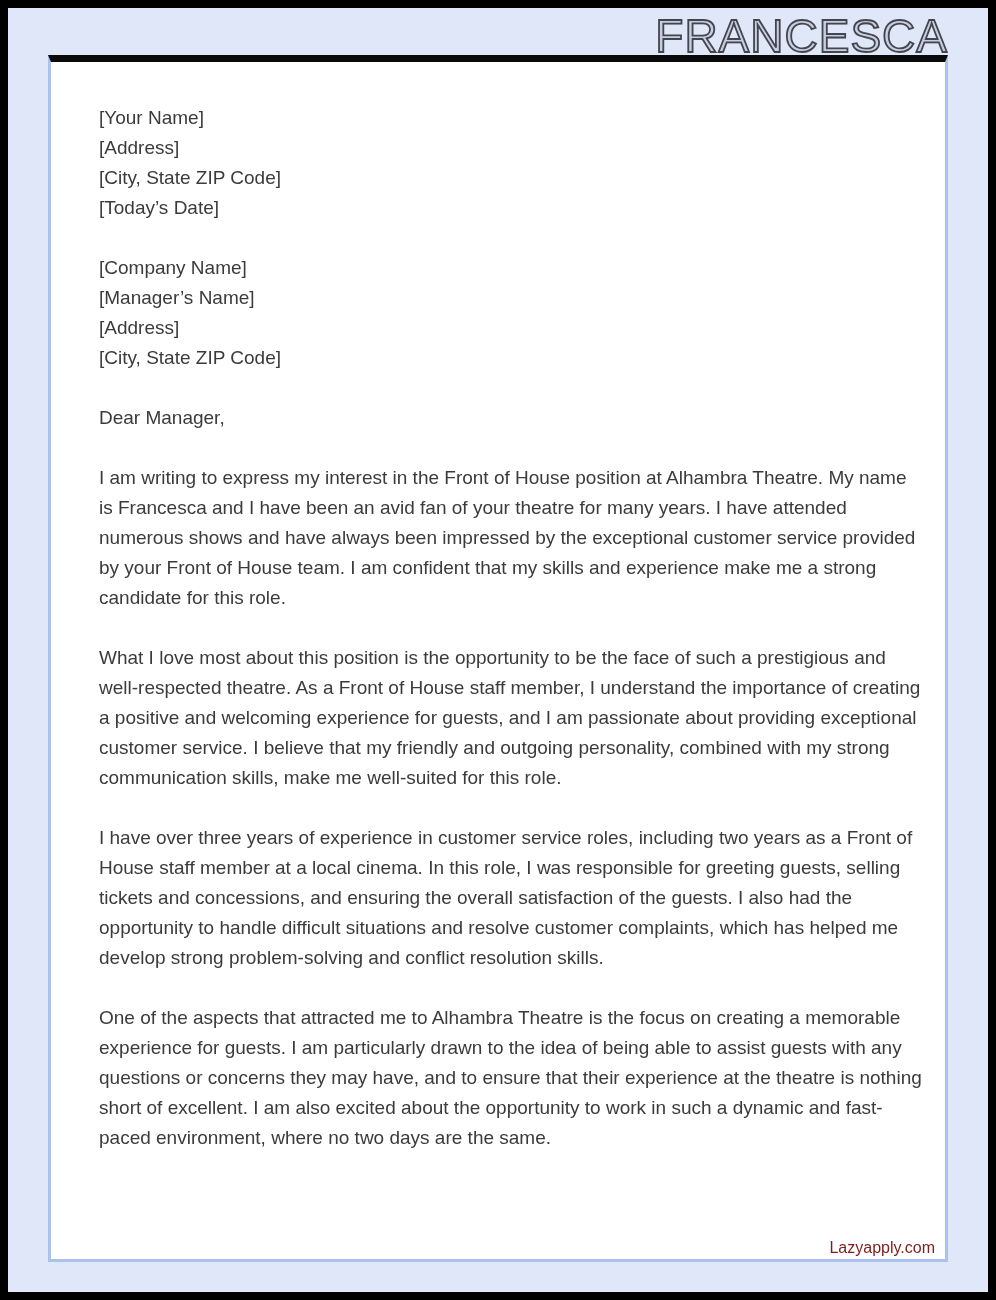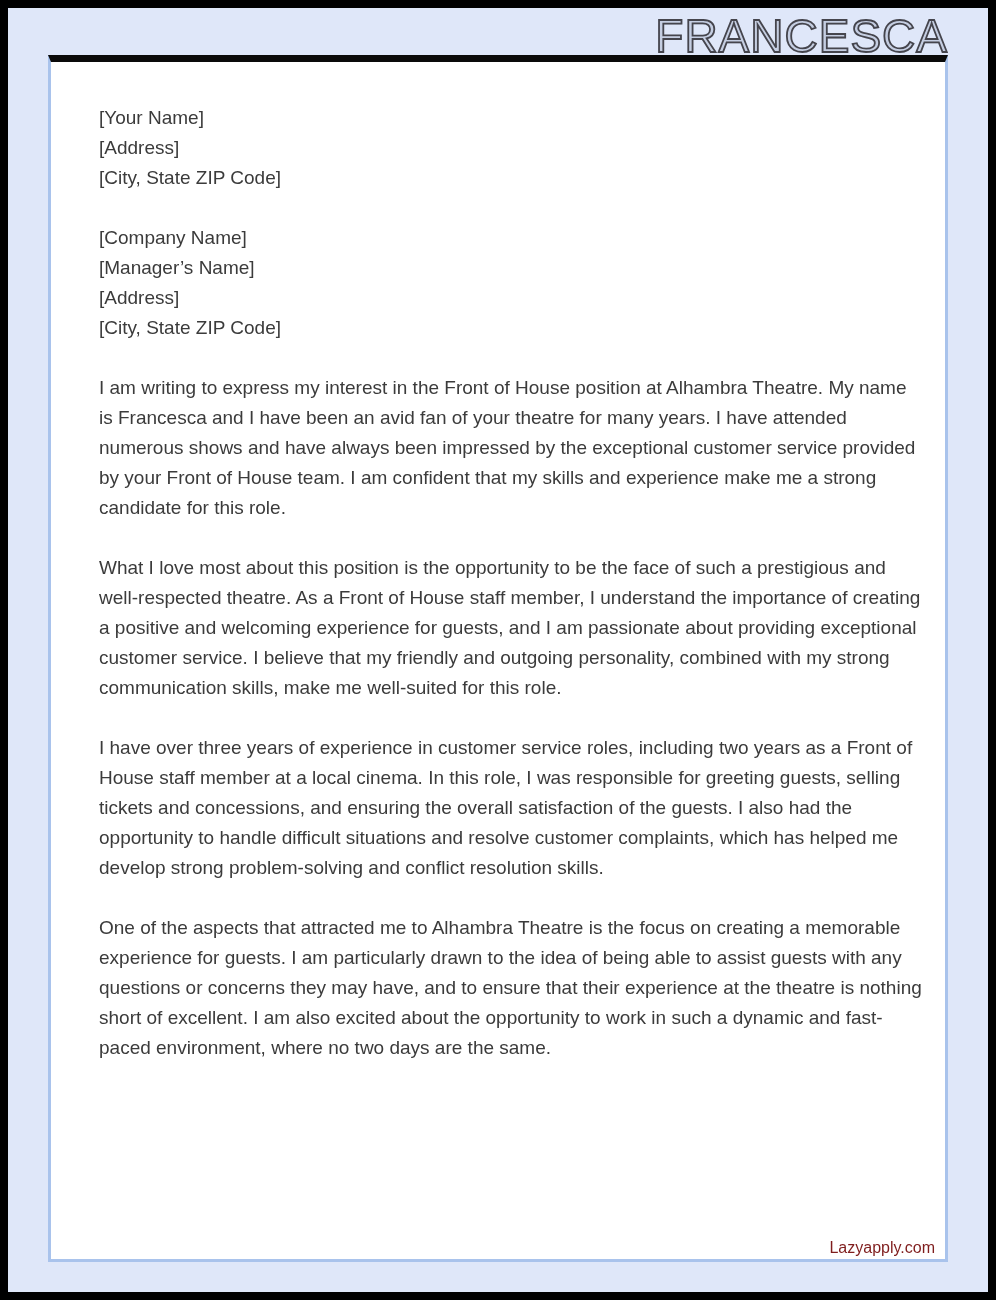--- a/index.html
+++ b/index.html
@@ -87,29 +87,31 @@
 
   <div class="brand-name">FRANCESCA</div>
 
   <div class="page">
     <div class="content">
 
       <div class="block">
         <div>[Your Name]</div>
         <div>[Address]</div>
         <div>[City, State ZIP Code]</div>
+        <div>[Today’s Date]</div>
       </div>
 
       <div class="block">
         <div>[Company Name]</div>
         <div>[Manager’s Name]</div>
         <div>[Address]</div>
         <div>[City, State ZIP Code]</div>
       </div>
 
+      <div class="block">Dear Manager,</div>
 
       <p class="para">I am writing to express my interest in the Front of House position at Alhambra Theatre. My name is Francesca and I have been an avid fan of your theatre for many years. I have attended numerous shows and have always been impressed by the exceptional customer service provided by your Front of House team. I am confident that my skills and experience make me a strong candidate for this role.</p>
       <p class="para">What I love most about this position is the opportunity to be the face of such a prestigious and well-respected theatre. As a Front of House staff member, I understand the importance of creating a positive and welcoming experience for guests, and I am passionate about providing exceptional customer service. I believe that my friendly and outgoing personality, combined with my strong communication skills, make me well-suited for this role.</p>
       <p class="para">I have over three years of experience in customer service roles, including two years as a Front of House staff member at a local cinema. In this role, I was responsible for greeting guests, selling tickets and concessions, and ensuring the overall satisfaction of the guests. I also had the opportunity to handle difficult situations and resolve customer complaints, which has helped me develop strong problem-solving and conflict resolution skills.</p>
       <p class="para">One of the aspects that attracted me to Alhambra Theatre is the focus on creating a memorable experience for guests. I am particularly drawn to the idea of being able to assist guests with any questions or concerns they may have, and to ensure that their experience at the theatre is nothing short of excellent. I am also excited about the opportunity to work in such a dynamic and fast-paced environment, where no two days are the same.</p>
 
     </div>
 
     <div class="watermark">Lazyapply.com</div>
   </div>

